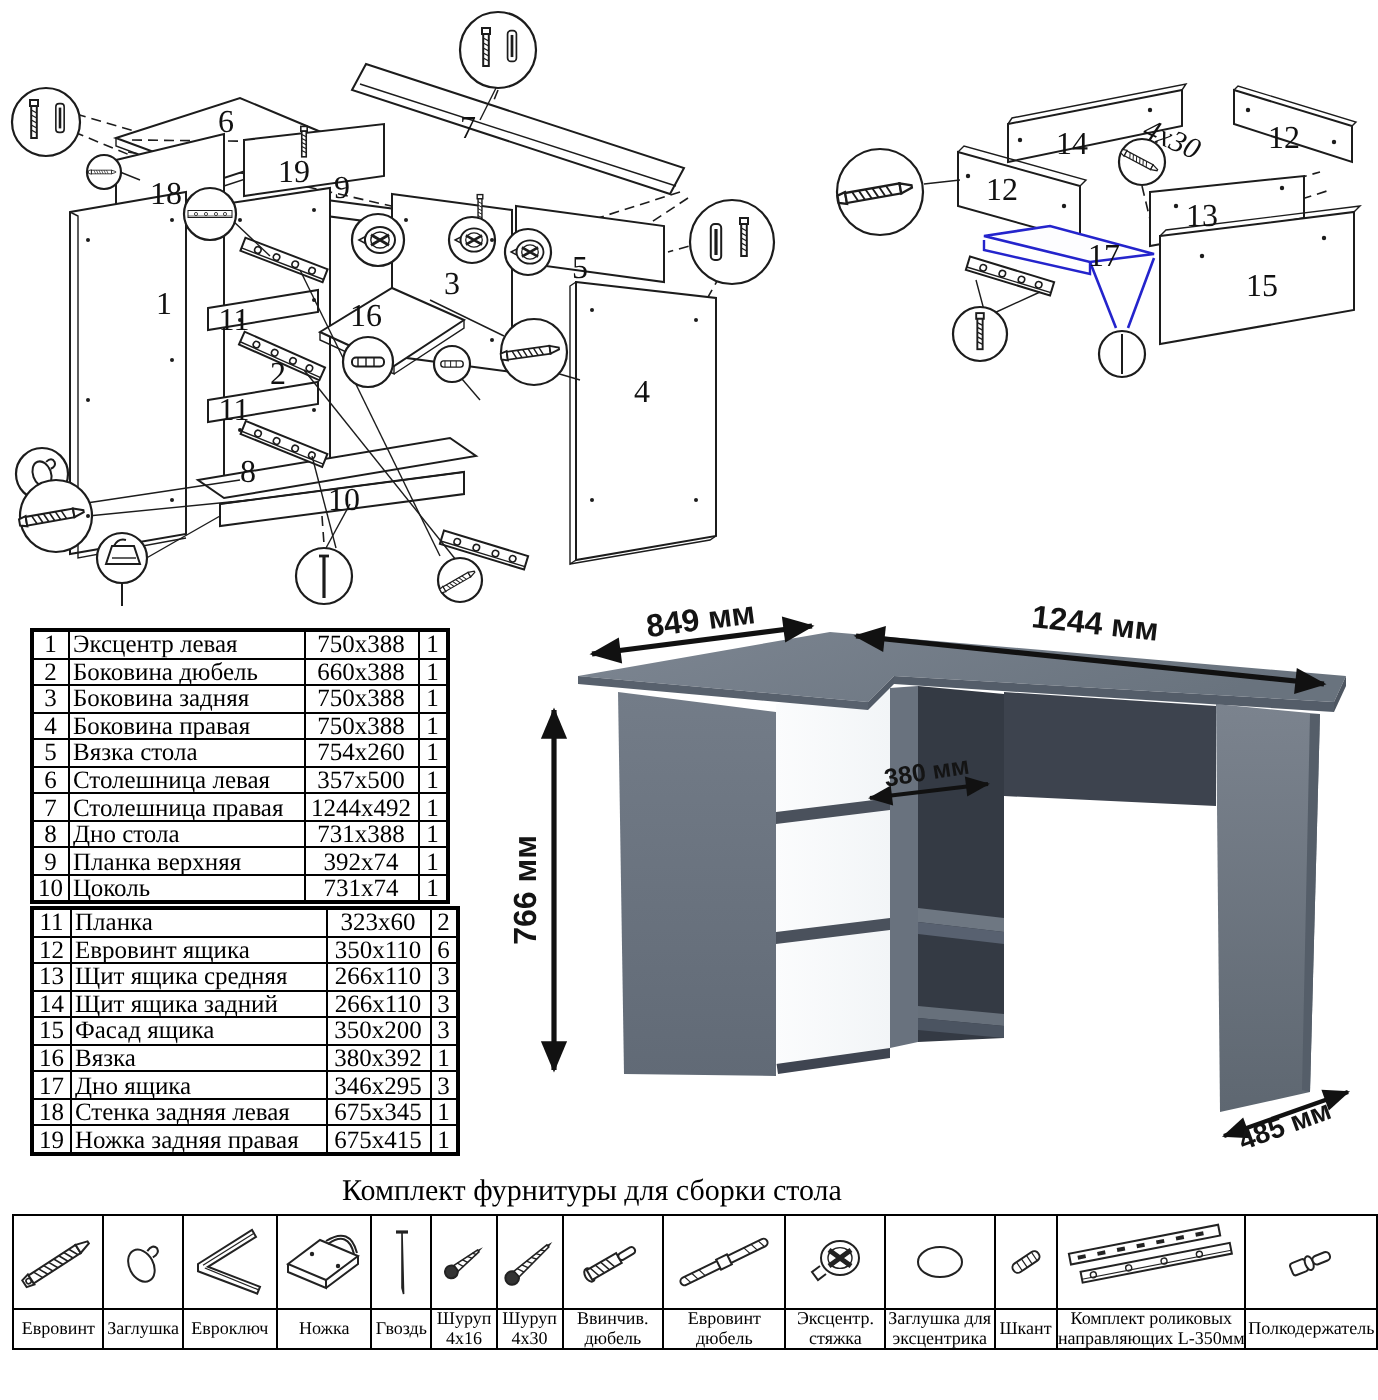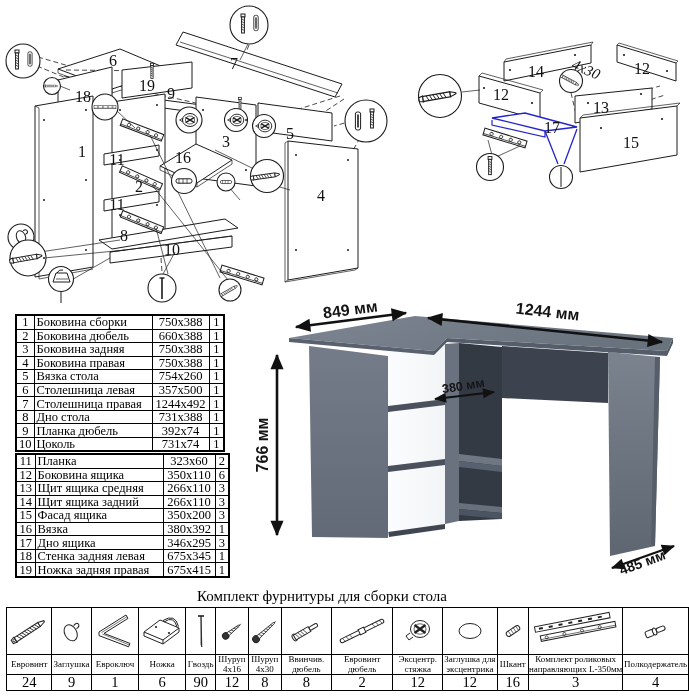--- a/index.html
+++ b/index.html
@@ -16,21 +16,21 @@
   table{border-collapse:collapse;table-layout:fixed;}
   #parts-upper,#parts-lower{position:absolute;font-family:"Liberation Serif",serif;font-size:12.5px;color:#000;}
   #parts-upper td,#parts-lower td{border:1px solid #000;padding:0 2px;height:12.55px;line-height:12px;
       white-space:nowrap;overflow:hidden;}
   #parts-upper{left:15px;top:314px;border:2px solid #000;}
   #parts-lower{left:15px;top:453px;border:2px solid #000;}
   td.c-num{text-align:center;padding:0;}
   td.c-size{text-align:center;padding:0;letter-spacing:0;}
   td.c-qty{text-align:center;padding:0;}
   td.center{}
-  #hw-title{position:absolute;left:122px;top:588px;width:400px;text-align:center;
+  #hw-title{position:absolute;left:96px;top:588px;width:400px;text-align:center;
       font-family:"Liberation Serif",serif;font-size:15px;color:#000;}
   #hardware{position:absolute;left:6px;top:607px;border:1.5px solid #000;}
   #hardware td{border:1px solid #000;padding:0;text-align:center;vertical-align:middle;}
   #hardware tr.icons td{height:46px;}
   #hardware tr.labels td{height:19px;font-family:"Liberation Serif",serif;font-size:9px;line-height:9.5px;white-space:nowrap;}
   #hardware tr.qty td{height:15px;font-family:"Liberation Serif",serif;font-size:14.5px;line-height:15px;}
   #hardware svg{position:static;display:block;margin:0 auto;}
 </style>
 </head>
 <body>
@@ -368,21 +368,21 @@
 <table id="parts-upper">
   <colgroup>
         <col style="width:18px">
         <col style="width:118px">
         <col style="width:57px">
         <col style="width:15px">
       </colgroup>
   <tbody>
         <tr>
           <td class="c-num">1</td>
-          <td class="c-name">Боковина сборки</td>
+          <td class="c-name">Эксцентр левая</td>
           <td class="c-size">750x388</td>
           <td class="c-qty">1</td>
         </tr>
         <tr>
           <td class="c-num">2</td>
           <td class="c-name">Боковина дюбель</td>
           <td class="c-size">660x388</td>
           <td class="c-qty">1</td>
         </tr>
         <tr>
@@ -416,21 +416,21 @@
           <td class="c-qty">1</td>
         </tr>
         <tr>
           <td class="c-num">8</td>
           <td class="c-name">Дно стола</td>
           <td class="c-size">731x388</td>
           <td class="c-qty">1</td>
         </tr>
         <tr>
           <td class="c-num">9</td>
-          <td class="c-name">Планка дюбель</td>
+          <td class="c-name">Планка верхняя</td>
           <td class="c-size">392x74</td>
           <td class="c-qty">1</td>
         </tr>
         <tr>
           <td class="c-num">10</td>
           <td class="c-name">Цоколь</td>
           <td class="c-size">731x74</td>
           <td class="c-qty">1</td>
         </tr>
       </tbody>
@@ -445,21 +445,21 @@
       </colgroup>
   <tbody>
         <tr>
           <td class="c-num">11</td>
           <td class="c-name center">Планка</td>
           <td class="c-size">323x60</td>
           <td class="c-qty">2</td>
         </tr>
         <tr>
           <td class="c-num">12</td>
-          <td class="c-name">Боковина ящика</td>
+          <td class="c-name">Евровинт ящика</td>
           <td class="c-size">350x110</td>
           <td class="c-qty">6</td>
         </tr>
         <tr>
           <td class="c-num">13</td>
           <td class="c-name">Щит ящика средняя</td>
           <td class="c-size">266x110</td>
           <td class="c-qty">3</td>
         </tr>
         <tr>
@@ -711,32 +711,16 @@
           <td><span>Шуруп</span><br><span>4x16</span></td>
           <td><span>Шуруп</span><br><span>4x30</span></td>
           <td><span>Ввинчив.</span><br><span>дюбель</span></td>
           <td><span>Евровинт</span><br><span>дюбель</span></td>
           <td><span>Эксцентр.</span><br><span>стяжка</span></td>
           <td><span>Заглушка для</span><br><span>эксцентрика</span></td>
           <td><span>Шкант</span></td>
           <td><span>Комплект роликовых</span><br><span>направляющих L-350мм</span></td>
           <td><span>Полкодержатель</span></td>
         </tr>
-    <tr class="qty">
-          <td>24</td>
-          <td>9</td>
-          <td>1</td>
-          <td>6</td>
-          <td>90</td>
-          <td>12</td>
-          <td>8</td>
-          <td>8</td>
-          <td>2</td>
-          <td>12</td>
-          <td>12</td>
-          <td>16</td>
-          <td>3</td>
-          <td>4</td>
-        </tr>
   </tbody>
 </table>
 
 </div>
 
 </body></html>

